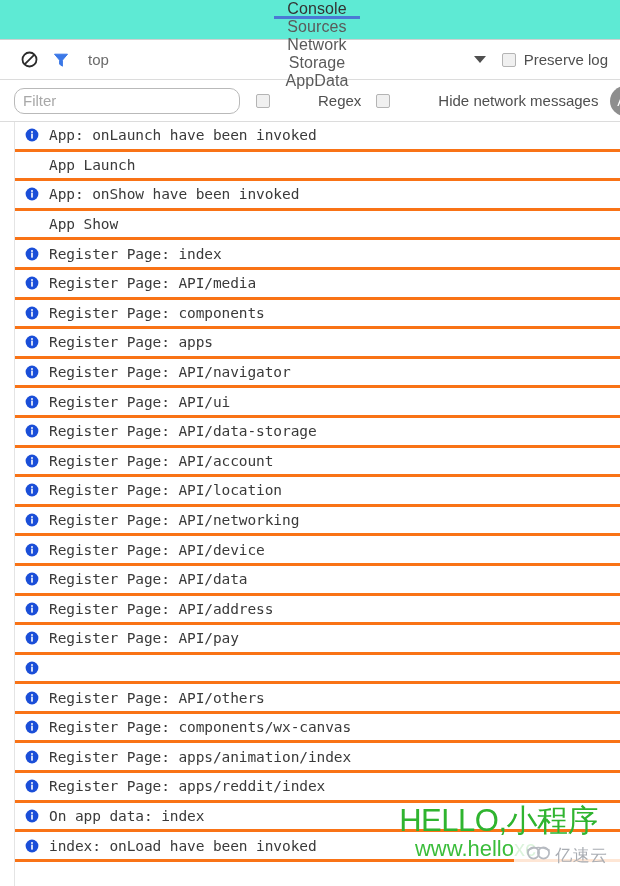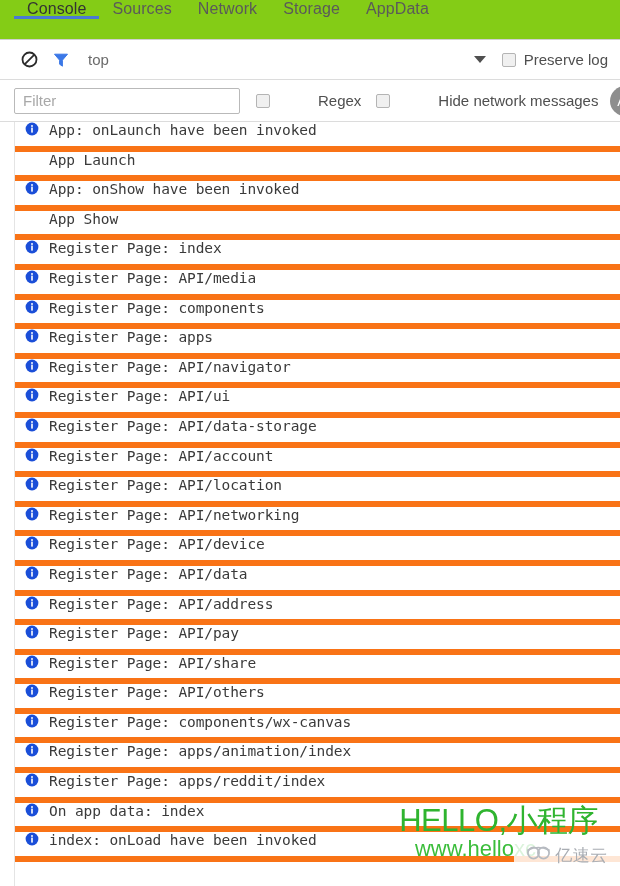--- a/index.html
+++ b/index.html
@@ -21,25 +21,26 @@
     flex-direction: column;
     background: #ffffff;
     position: relative;
   }
 
   
   .tabbar {
     height: 40px;
     min-height: 40px;
     display: flex;
-    align-items: flex-start;
-    background: #84cc16;
+    align-items: center;
+    background: #5eead4;
     border-bottom: 1px solid #d0d0d0;
     padding-left: 14px;
     box-sizing: border-box;
+    flex-direction: column;
   }
   .tab {
     display: flex;
     align-items: center;
     padding: 0 13px;
     font-size: 16px;
     color: #5a5a5a;
     position: relative;
     cursor: default;
     white-space: nowrap;
@@ -127,21 +128,21 @@
     align-items: center;
     background: #ffffff;
     border-bottom: 1px solid #dcdcdc;
     padding: 0 0 0 14px;
     box-sizing: border-box;
   }
   .filter-input {
     width: 226px;
     height: 26px;
     border: 1px solid #b9b9b9;
-    border-radius: 2px;
+    border-radius: 10px;
     background: #ffffff;
     font-family: "Liberation Sans", sans-serif;
     font-size: 15px;
     color: #333;
     padding: 0 8px;
     box-sizing: border-box;
     outline: none;
     flex: 0 0 auto;
   }
   .filter-input::placeholder {
@@ -176,21 +177,22 @@
     flex: 1 1 auto;
     overflow: hidden;
     background: #ffffff;
     border-left: 1px solid #e4e4e4;
     margin-left: 14px;
     position: relative;
   }
   .log-row {
     height: 29.6px;
     display: flex;
-    border-bottom: 6px solid #f97316;
+    align-items: center;
+    border-bottom: 3px solid #f97316;
     box-sizing: border-box;
     padding-left: 10px;
     position: relative;
   }
   .log-icon {
     width: 14px;
     height: 14px;
     flex: 0 0 auto;
     margin-right: 10px;
     display: flex;
@@ -478,21 +480,20 @@
         <span class="log-text">Register Page: API/pay</span>
       </div>
       <div class="log-row">
         <span class="log-icon">
           <svg width="14" height="14" viewBox="0 0 14 14">
             <circle cx="7" cy="7" r="6.4" fill="#1a4ed8"></circle>
             <rect x="6.2" y="5.6" width="1.6" height="5" fill="#ffffff"></rect>
             <rect x="6.2" y="3.1" width="1.6" height="1.8" fill="#ffffff"></rect>
           </svg>
         </span>
-        <span class="log-text">Register Page: API/share</span>
       </div>
       <div class="log-row">
         <span class="log-icon">
           <svg width="14" height="14" viewBox="0 0 14 14">
             <circle cx="7" cy="7" r="6.4" fill="#1a4ed8"></circle>
             <rect x="6.2" y="5.6" width="1.6" height="5" fill="#ffffff"></rect>
             <rect x="6.2" y="3.1" width="1.6" height="1.8" fill="#ffffff"></rect>
           </svg>
         </span>
         <span class="log-text">Register Page: API/others</span>

